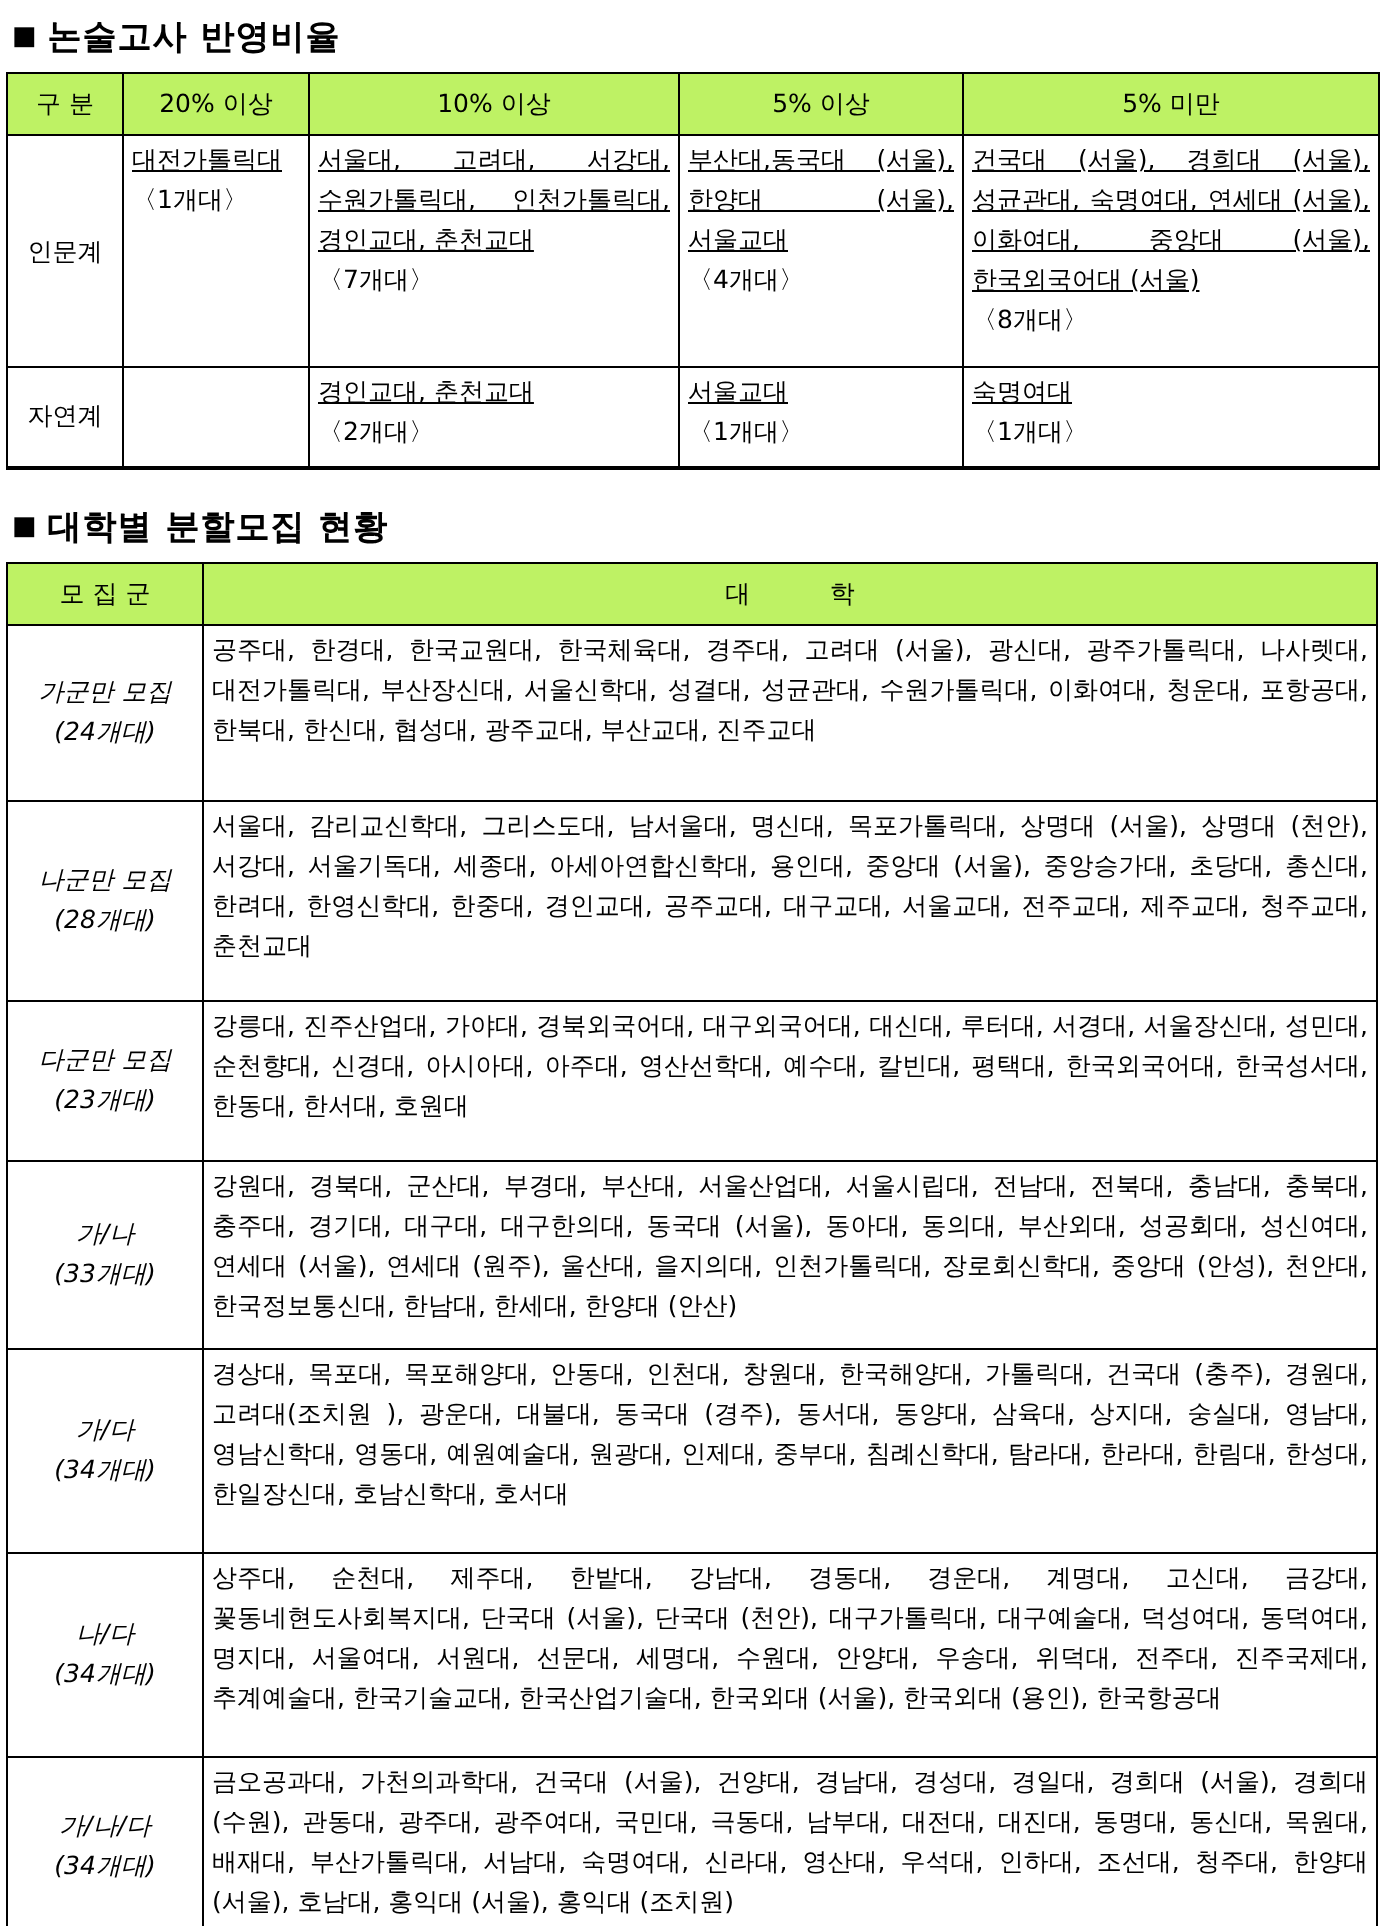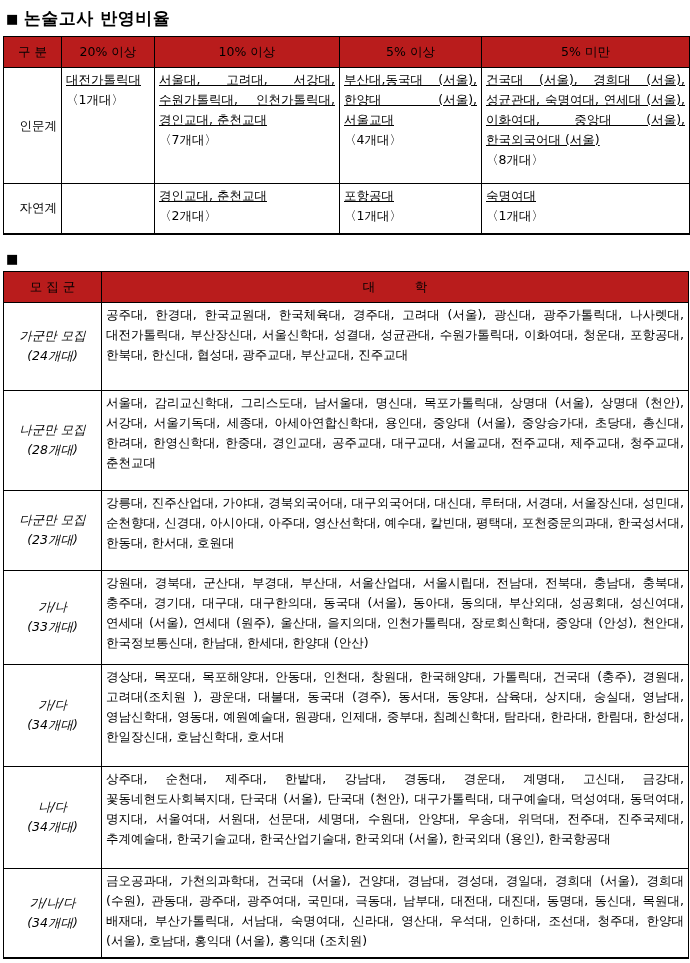--- a/index.html
+++ b/index.html
@@ -38,30 +38,30 @@
   th, td {
     border: 1px solid #000;
     font-size: 12.5px;
     line-height: 20px;
     padding: 2px 4px;
     vertical-align: top;
     word-break: keep-all;
     overflow-wrap: break-word;
   }
   thead th {
-    background: #b91c1c;
+    background: #bef264;
     font-weight: normal;
     text-align: center;
     vertical-align: middle;
     height: 26px;
     border-bottom: 1px solid #000;
   }
   .pre { white-space: pre; }
   .row-label {
-    text-align: right;
+    text-align: center;
     vertical-align: middle;
   }
   .cell-text { text-align: justify; text-decoration: underline; }
   .count { text-align: left; }
   .unis { text-align: justify; }
   .group-cell {
     text-align: center;
     vertical-align: middle;
     font-style: italic;
   }
@@ -127,35 +127,36 @@
         <td class="row-label">자연계</td>
         <td>
           <div class="cell-text"></div>
           <div class="count"></div>
         </td>
         <td>
           <div class="cell-text">경인교대, 춘천교대</div>
           <div class="count">〈2개대〉</div>
         </td>
         <td>
-          <div class="cell-text">포항공대</div>
+          <div class="cell-text">서울교대</div>
           <div class="count">〈1개대〉</div>
         </td>
         <td>
           <div class="cell-text">숙명여대</div>
           <div class="count">〈1개대〉</div>
         </td>
       </tr>
     </tbody>
   </table>
 
   <div class="gap"></div>
 
   <div class="section-title">
     <span class="bullet">■</span>
+    <span>대학별 분할모집 현황</span>
   </div>
 
   <table>
     <colgroup>
       <col style="width:98px">
       <col>
     </colgroup>
     <thead>
       <tr>
         <th class="pre">모 집 군</th>
@@ -175,21 +176,21 @@
           <div>나군만 모집</div>
           <div>(28개대)</div>
         </td>
         <td class="unis">서울대, 감리교신학대, 그리스도대, 남서울대, 명신대, 목포가톨릭대, 상명대 (서울), 상명대 (천안), 서강대, 서울기독대, 세종대, 아세아연합신학대, 용인대, 중앙대 (서울), 중앙승가대, 초당대, 총신대, 한려대, 한영신학대, 한중대, 경인교대, 공주교대, 대구교대, 서울교대, 전주교대, 제주교대, 청주교대, 춘천교대</td>
       </tr>
       <tr class="t2-r3">
         <td class="group-cell">
           <div>다군만 모집</div>
           <div>(23개대)</div>
         </td>
-        <td class="unis">강릉대, 진주산업대, 가야대, 경북외국어대, 대구외국어대, 대신대, 루터대, 서경대, 서울장신대, 성민대, 순천향대, 신경대, 아시아대, 아주대, 영산선학대, 예수대, 칼빈대, 평택대, 포천중문의과대, 한국성서대, 한동대, 한서대, 호원대</td>
+        <td class="unis">강릉대, 진주산업대, 가야대, 경북외국어대, 대구외국어대, 대신대, 루터대, 서경대, 서울장신대, 성민대, 순천향대, 신경대, 아시아대, 아주대, 영산선학대, 예수대, 칼빈대, 평택대, 한국외국어대, 한국성서대, 한동대, 한서대, 호원대</td>
       </tr>
       <tr class="t2-r4">
         <td class="group-cell">
           <div>가/나</div>
           <div>(33개대)</div>
         </td>
         <td class="unis">강원대, 경북대, 군산대, 부경대, 부산대, 서울산업대, 서울시립대, 전남대, 전북대, 충남대, 충북대, 충주대, 경기대, 대구대, 대구한의대, 동국대 (서울), 동아대, 동의대, 부산외대, 성공회대, 성신여대, 연세대 (서울), 연세대 (원주), 울산대, 을지의대, 인천가톨릭대, 장로회신학대, 중앙대 (안성), 천안대, 한국정보통신대, 한남대, 한세대, 한양대 (안산)</td>
       </tr>
       <tr class="t2-r5">
         <td class="group-cell">

